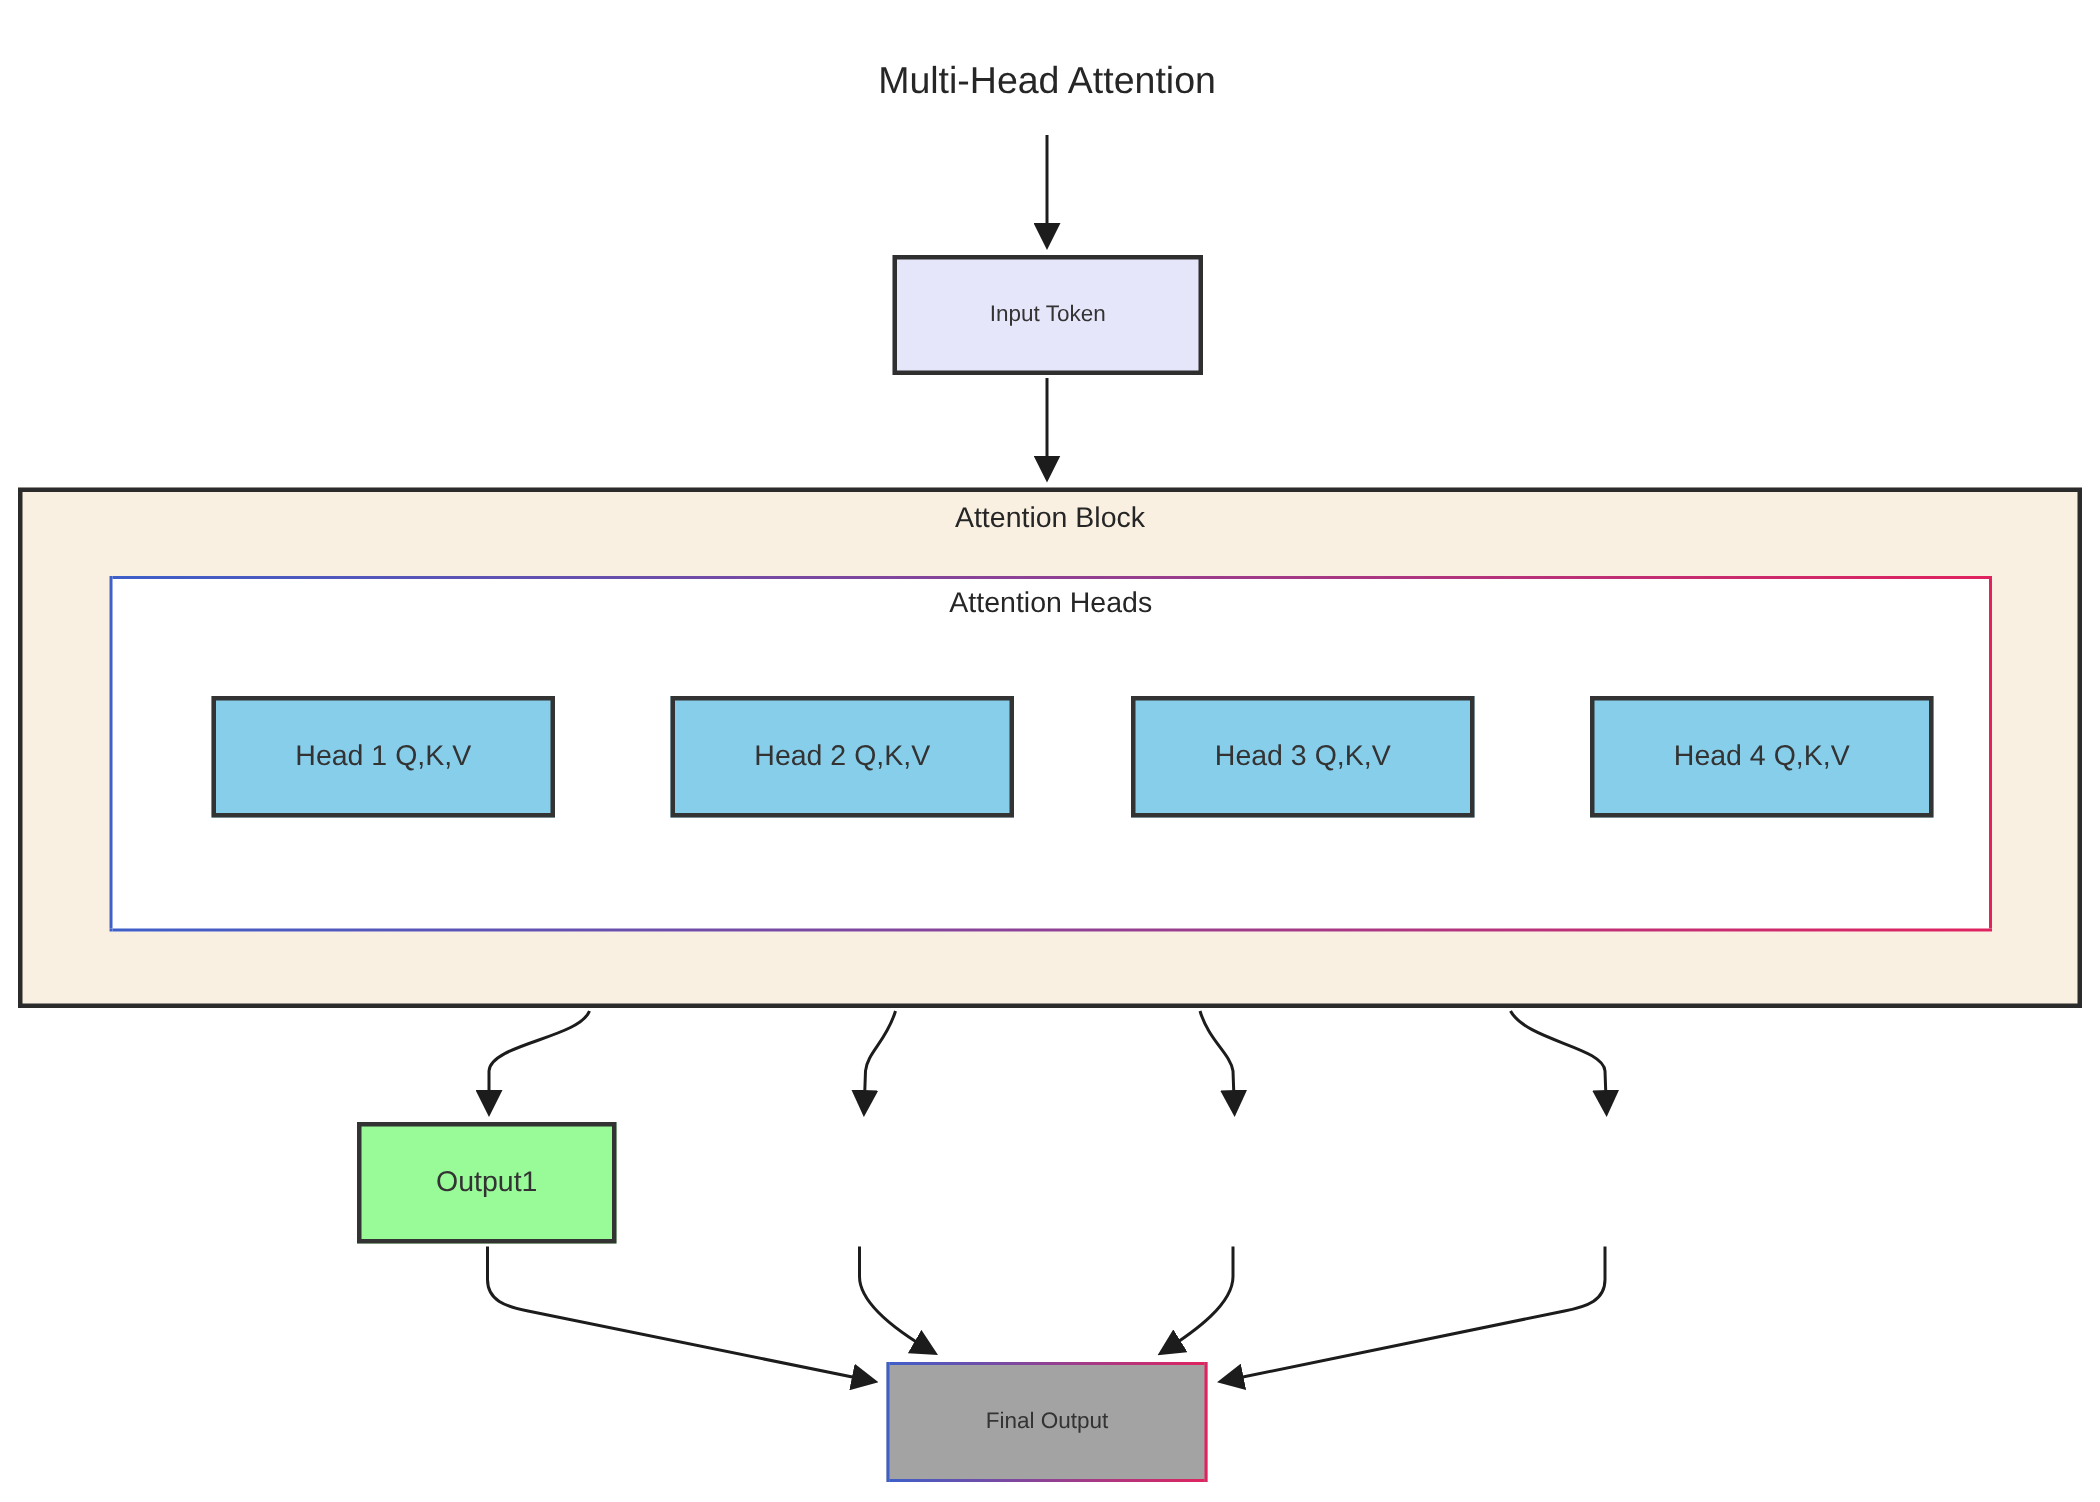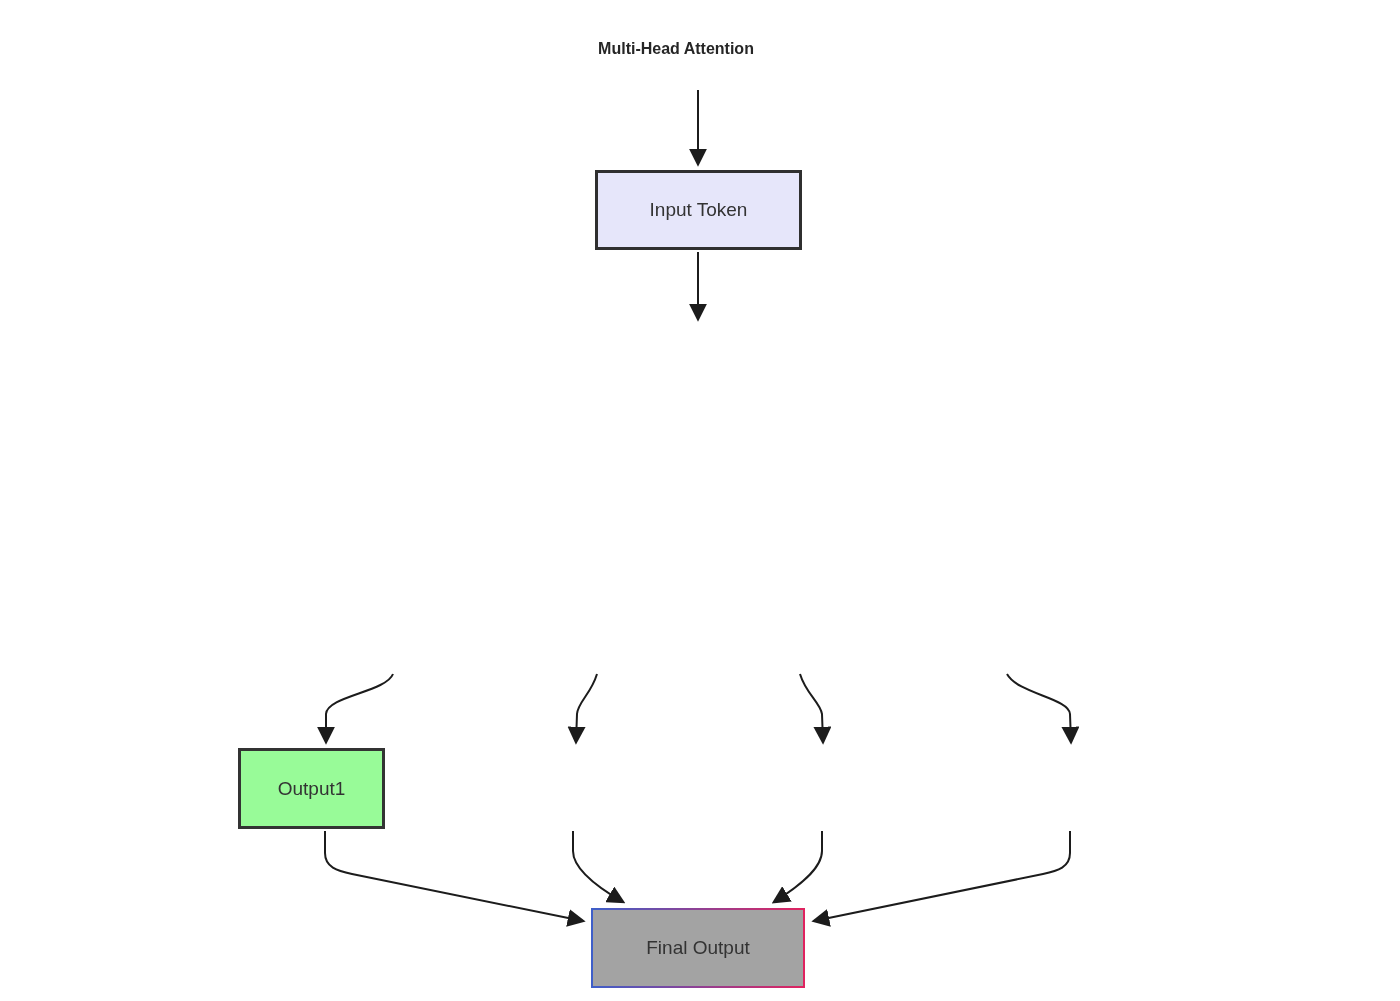--- a/index.html
+++ b/index.html
@@ -8,26 +8,26 @@
     color:#333333;
     width:1400px;height:1001px;
     position:relative;overflow:hidden;
   }
   #diagram{position:absolute;inset:0;width:1400px;height:1001px;}
   #edges{position:absolute;left:0;top:0;width:1400px;height:1001px;pointer-events:none;}
 
   .node{
     position:absolute;
     display:flex;align-items:center;justify-content:center;
-    font-size:19px;line-height:1.2;color:#333333;
+    font-size:15px;line-height:1.2;color:#333333;
     box-sizing:border-box;text-align:center;
   }
   .diagram-title{
-    position:absolute;left:676px;top:40px;transform:translateX(-50%);
-    font-size:16px;color:#262626;white-space:nowrap;font-weight:bold;
+    position:absolute;left:698px;top:40px;transform:translateX(-50%);
+    font-size:25px;color:#262626;white-space:nowrap;
   }
   .input-token{
     left:595px;top:170px;width:207px;height:80px;
     background:#e6e6fa;border:3px solid #2f2f2f;
   }
   .attention-block{
     position:absolute;left:12px;top:325px;width:1376px;height:347px;
     background:#faf0e1;border:3px solid #2b2b2b;box-sizing:border-box;
   }
   .attention-block-label{
@@ -46,21 +46,21 @@
     font-size:19px;color:#262626;white-space:nowrap;
   }
   .head-box{
     position:absolute;top:78px;width:229px;height:81px;
     background:#87ceeb;border:3px solid #333333;
     display:flex;align-items:center;justify-content:center;
     font-size:19px;box-sizing:border-box;
   }
   .head-1{left:66px;} .head-2{left:372px;} .head-3{left:679px;} .head-4{left:985px;}
   .output-box{
-    position:absolute;top:748px;width:147px;height:81px;
+    position:absolute;top:748px;width:173px;height:81px;
     background:#98fb98;border:3px solid #333333;
     display:flex;align-items:center;justify-content:center;
     font-size:19px;box-sizing:border-box;
   }
   .output-1{left:238px;} .output-2{left:486px;} .output-3{left:735px;} .output-4{left:983px;}
   .final-output{
     left:591px;top:908px;width:214px;height:80px;
     background:#a3a3a3;
     border:2px solid;
     border-image:linear-gradient(to right,#3e5fc9,#e0235f) 1;
@@ -89,20 +89,40 @@
     <path class="edge" d="M822,831 L822,851 C822,869 798,887 774,902" marker-end="url(#arrow)"></path>
     <path class="edge" d="M1070,831 L1070,853 C1070,867 1058,871 1043,874 L814,921" marker-end="url(#arrow)"></path>
   </svg>
 
   <div class="diagram-title">Multi-Head Attention</div>
 
   <div class="node input-token">
     <span>Input Token</span>
   </div>
 
+  <div class="attention-block">
+    <div class="attention-block-label">Attention Block</div>
+
+    <div class="attention-heads">
+      <div class="attention-heads-label">Attention Heads</div>
+
+      <div class="head-box head-1">
+        <span>Head 1 Q,K,V</span>
+      </div>
+      <div class="head-box head-2">
+        <span>Head 2 Q,K,V</span>
+      </div>
+      <div class="head-box head-3">
+        <span>Head 3 Q,K,V</span>
+      </div>
+      <div class="head-box head-4">
+        <span>Head 4 Q,K,V</span>
+      </div>
+    </div>
+  </div>
 
   <div class="output-box output-1">
     <span>Output1</span>
   </div>
 
   <div class="node final-output">
     <span>Final Output</span>
   </div>
 
 </div>

